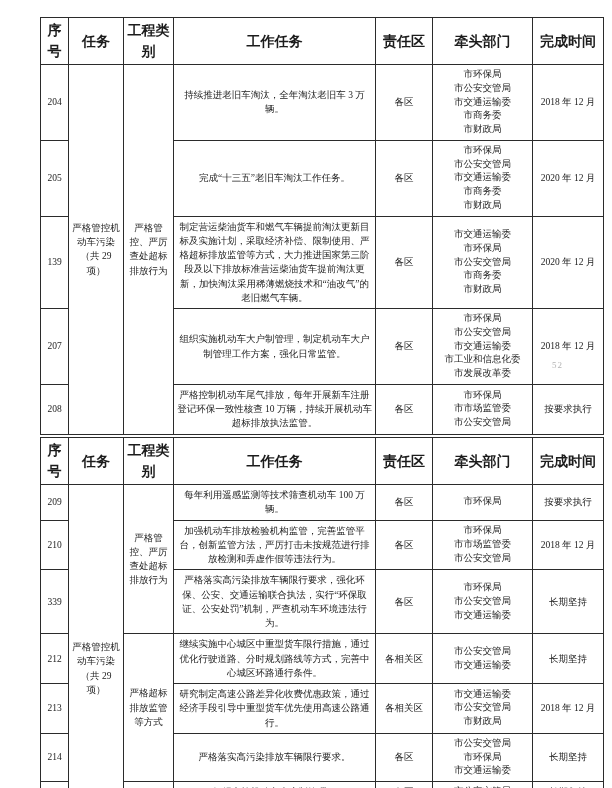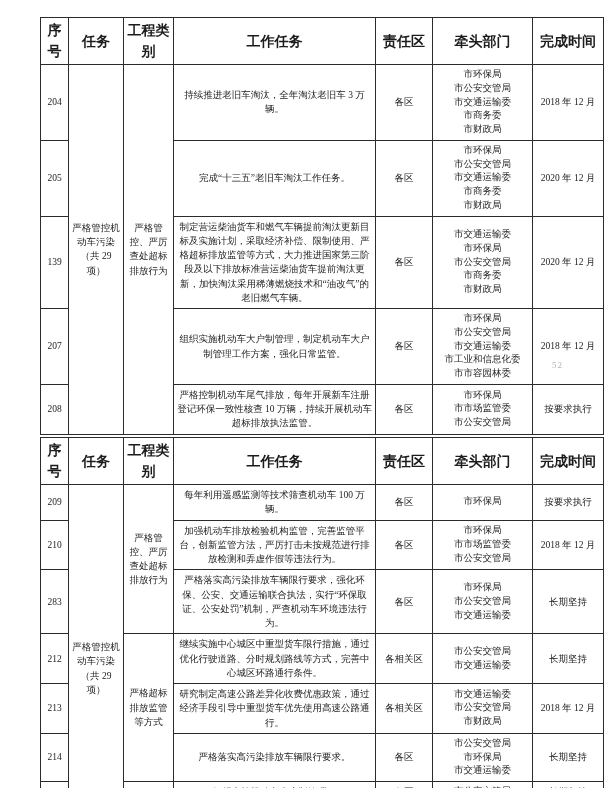--- a/index.html
+++ b/index.html
@@ -134,21 +134,21 @@
           </tr>
           <tr>
             <td class="idx-cell">207</td>
             <td class="work-cell">组织实施机动车大户制管理，制定机动车大户制管理工作方案，强化日常监管。</td>
             <td>各区</td>
             <td>
               <div class="dept-line">市环保局</div>
               <div class="dept-line">市公安交管局</div>
               <div class="dept-line">市交通运输委</div>
               <div class="dept-line">市工业和信息化委</div>
-              <div class="dept-line">市市容园林委</div>
+              <div class="dept-line">市发展改革委</div>
             </td>
             <td>2018 年 12 月</td>
           </tr>
           <tr>
             <td class="idx-cell">208</td>
             <td class="work-cell">严格控制机动车尾气排放，每年开展新车注册登记环保一致性核查 10 万辆，持续开展机动车超标排放执法监管。</td>
             <td>各区</td>
             <td>
               <div class="dept-line">市环保局</div>
               <div class="dept-line">市市场监管委</div>
@@ -201,21 +201,21 @@
             <td class="work-cell">加强机动车排放检验机构监管，完善监管平台，创新监管方法，严厉打击未按规范进行排放检测和弄虚作假等违法行为。</td>
             <td>各区</td>
             <td>
               <div class="dept-line">市环保局</div>
               <div class="dept-line">市市场监管委</div>
               <div class="dept-line">市公安交管局</div>
             </td>
             <td>2018 年 12 月</td>
           </tr>
           <tr>
-            <td class="idx-cell">283</td>
+            <td class="idx-cell">339</td>
             <td class="work-cell">严格落实高污染排放车辆限行要求，强化环保、公安、交通运输联合执法，实行“环保取证、公安处罚”机制，严查机动车环境违法行为。</td>
             <td>各区</td>
             <td>
               <div class="dept-line">市环保局</div>
               <div class="dept-line">市公安交管局</div>
               <div class="dept-line">市交通运输委</div>
             </td>
             <td>长期坚持</td>
           </tr>
           <tr>

